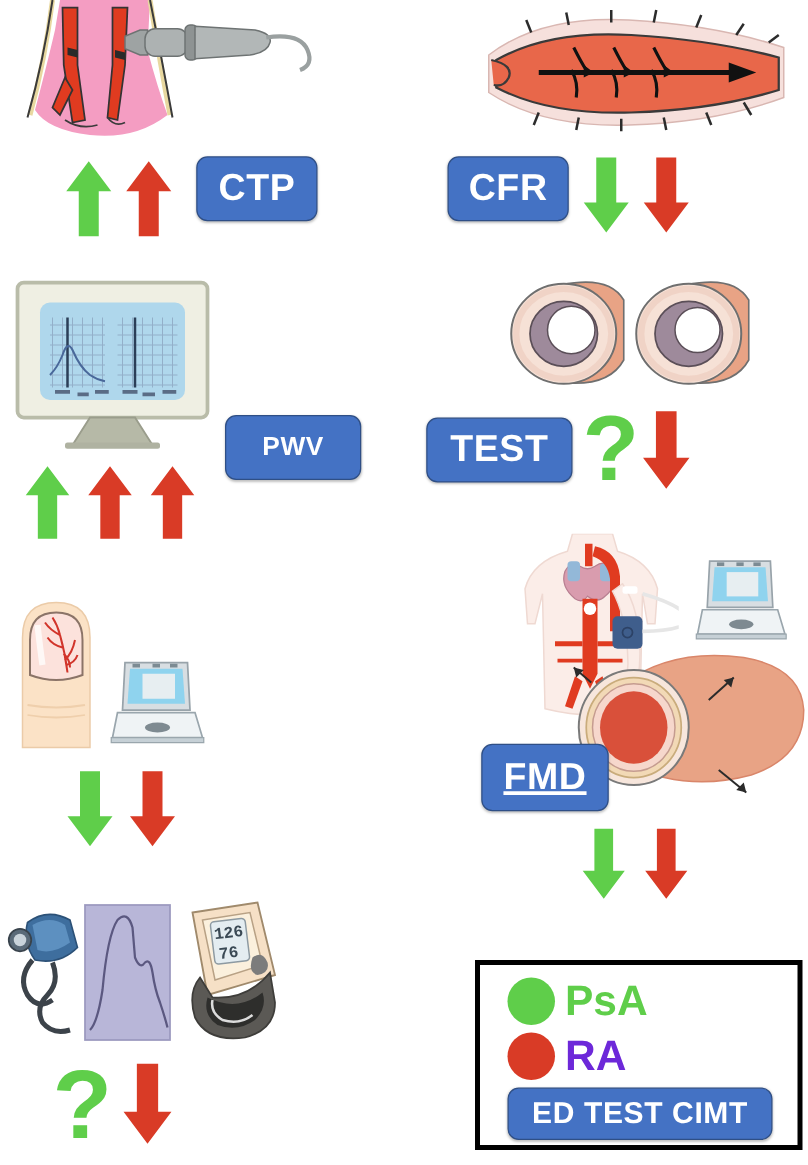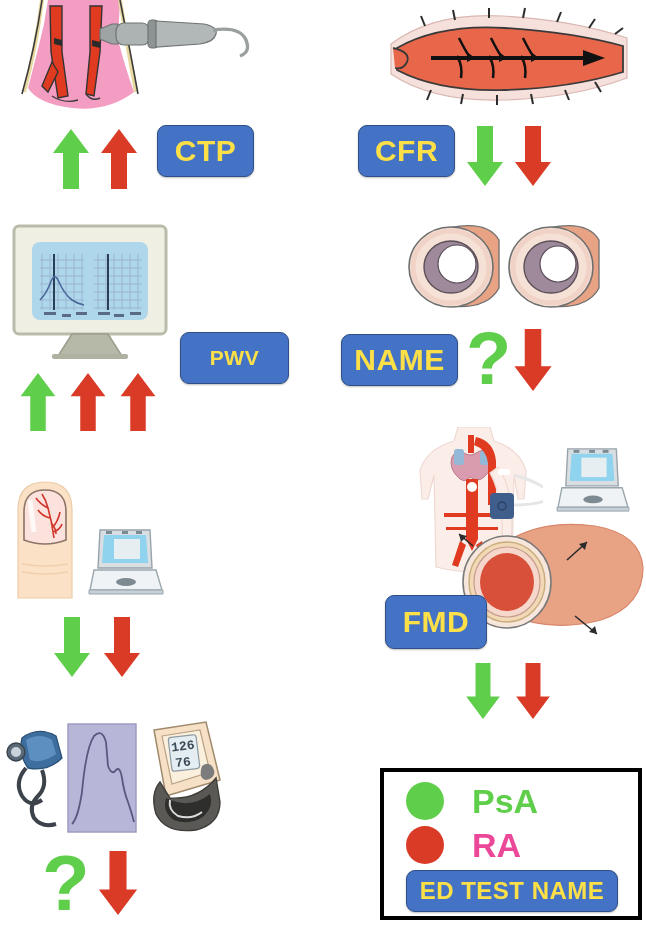--- a/index.html
+++ b/index.html
@@ -19,21 +19,21 @@
   }
   .panel { position: absolute; }
   .art { position: absolute; }
 
   
   .pill {
     position: absolute;
     background: #4472C4;
     border: 1px solid #2F4F86;
     border-radius: 9px;
-    color: #fde047;
+    color: #ffffff;
     font-weight: bold;
     display: flex;
     align-items: center;
     justify-content: center;
     letter-spacing: 0.5px;
     box-shadow: 0 1px 2px rgba(0,0,0,0.25);
   }
 
   
   .arrow { position: absolute; }
@@ -48,21 +48,20 @@
   #legend {
     position: absolute;
     border: 4px solid #000000;
     background: #ffffff;
     box-sizing: border-box;
   }
   .legend-row {
     position: absolute;
     display: flex;
     align-items: center;
-    gap: 20px;
   }
   .legend-dot {
     border-radius: 50%;
     display: inline-block;
   }
   .legend-text {
     font-weight: bold;
     margin-left: 8px;
     line-height: 1;
   }
@@ -219,21 +218,21 @@
         <ellipse cx="50" cy="45" rx="38" ry="36" fill="none" stroke="#F0D2C4" stroke-width="5" opacity="0.9"></ellipse>
 
         <path d="M148 6 Q186 -2 198 18 L198 66 Q186 88 148 84 Z" fill="#E8A385" stroke="#6f6f6f" stroke-width="1.3"></path>
         <ellipse cx="150" cy="45" rx="42" ry="40" fill="#F6E1D6" stroke="#6f6f6f" stroke-width="1.6"></ellipse>
         <ellipse cx="150" cy="45" rx="27" ry="26" fill="#9E8A9B" stroke="#5b4f58" stroke-width="1.4"></ellipse>
         <ellipse cx="157" cy="42" rx="18" ry="18" fill="#ffffff" stroke="#5b4f58" stroke-width="1.2"></ellipse>
         <ellipse cx="150" cy="45" rx="38" ry="36" fill="none" stroke="#F0D2C4" stroke-width="5" opacity="0.9"></ellipse>
       </g>
     </svg>
 
-    <div class="pill" style="left:18px;top:112px;width:115px;height:50px;font-size:30px;">NAME</div>
+    <div class="pill" style="left:18px;top:112px;width:115px;height:50px;font-size:30px;">TEST</div>
 
     <div class="qmark" style="left:143px;top:100px;font-size:74px;">?</div>
 
     <svg class="arrow" style="left:189px;top:106px;" width="42" height="64" viewBox="0 0 38 62">
       <path d="M19 61 L37 37 L27 37 L27 1 L11 1 L11 37 L1 37 Z" fill="#D93B26"></path>
     </svg>
   </div>
 
   <div class="panel" style="left:0;top:470px;width:323px;height:220px;">
 
@@ -330,21 +329,21 @@
           <path d="M28 100 L14 114"></path>
         <path d="M122 40 L142 22"></path>
           <path d="M130 96 L152 114"></path>
       </g>
       <path d="M14 14 L22 16 L16 22 Z" fill="#2b2b2b"></path>
       <path d="M14 114 L16 106 L22 112 Z" fill="#2b2b2b"></path>
       <path d="M142 22 L134 24 L140 30 Z" fill="#2b2b2b"></path>
       <path d="M152 114 L144 112 L150 106 Z" fill="#2b2b2b"></path>
     </svg>
 
-    <div class="pill" style="left:62px;top:170px;width:100px;height:52px;font-size:30px;">FMD</div>
+    <div class="pill" style="left:62px;top:170px;width:100px;height:52px;font-size:30px;text-decoration:underline;">FMD</div>
 
     <svg class="arrow" style="left:140px;top:237px;" width="40" height="58" viewBox="0 0 38 62">
       <path d="M19 61 L37 37 L27 37 L27 1 L11 1 L11 37 L1 37 Z" fill="#5FCE4A"></path>
     </svg>
     <svg class="arrow" style="left:190px;top:237px;" width="40" height="58" viewBox="0 0 38 62">
       <path d="M19 61 L37 37 L27 37 L27 1 L11 1 L11 37 L1 37 Z" fill="#D93B26"></path>
     </svg>
   </div>
 
   <div class="panel" style="left:0;top:712px;width:323px;height:220px;">
@@ -387,19 +386,19 @@
 
   <div id="legend" style="left:380px;top:768px;width:262px;height:152px;">
 
     <div class="legend-row" style="left:22px;top:10px;">
       <span class="legend-dot" style="width:38px;height:38px;background:#5FCE4A;"></span>
       <span class="legend-text" style="color:#5FCE4A;font-size:34px;">PsA</span>
     </div>
 
     <div class="legend-row" style="left:22px;top:54px;">
       <span class="legend-dot" style="width:38px;height:38px;background:#D93B26;"></span>
-      <span class="legend-text" style="color:#ec4899;font-size:34px;">RA</span>
+      <span class="legend-text" style="color:#6d28d9;font-size:34px;">RA</span>
     </div>
 
-    <div class="pill" style="left:22px;top:98px;width:210px;height:40px;font-size:24px;">ED TEST NAME</div>
+    <div class="pill" style="left:22px;top:98px;width:210px;height:40px;font-size:24px;">ED TEST CIMT</div>
   </div>
 
 </div>
 
 </body></html>

